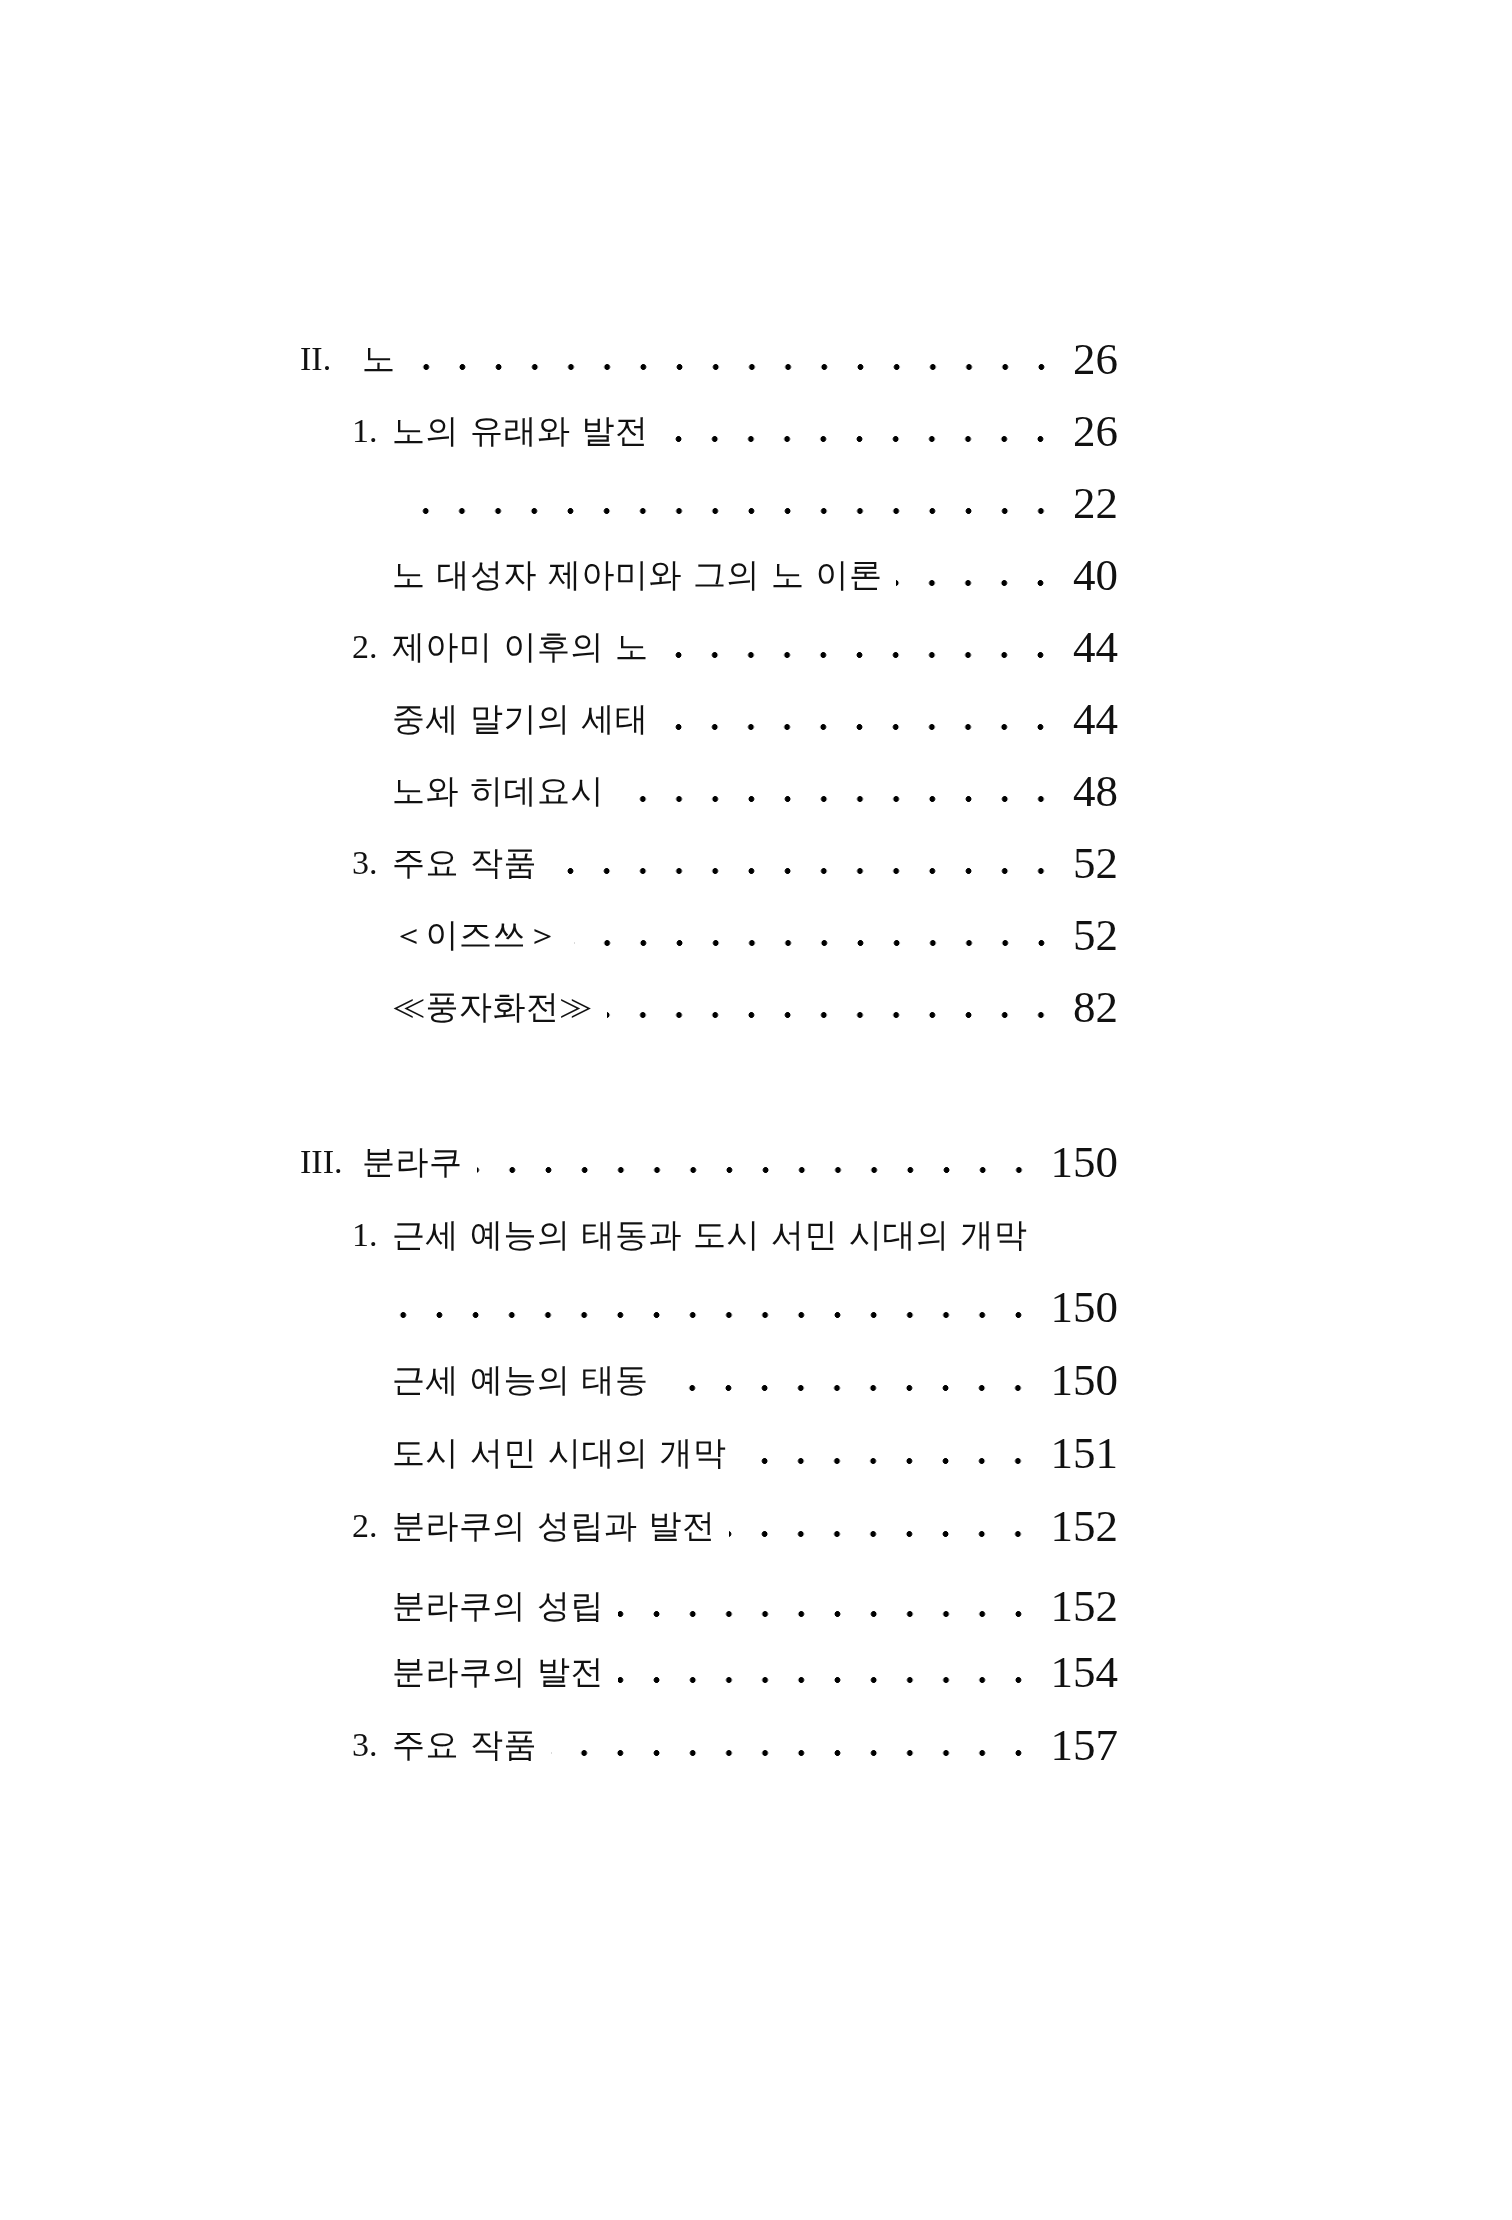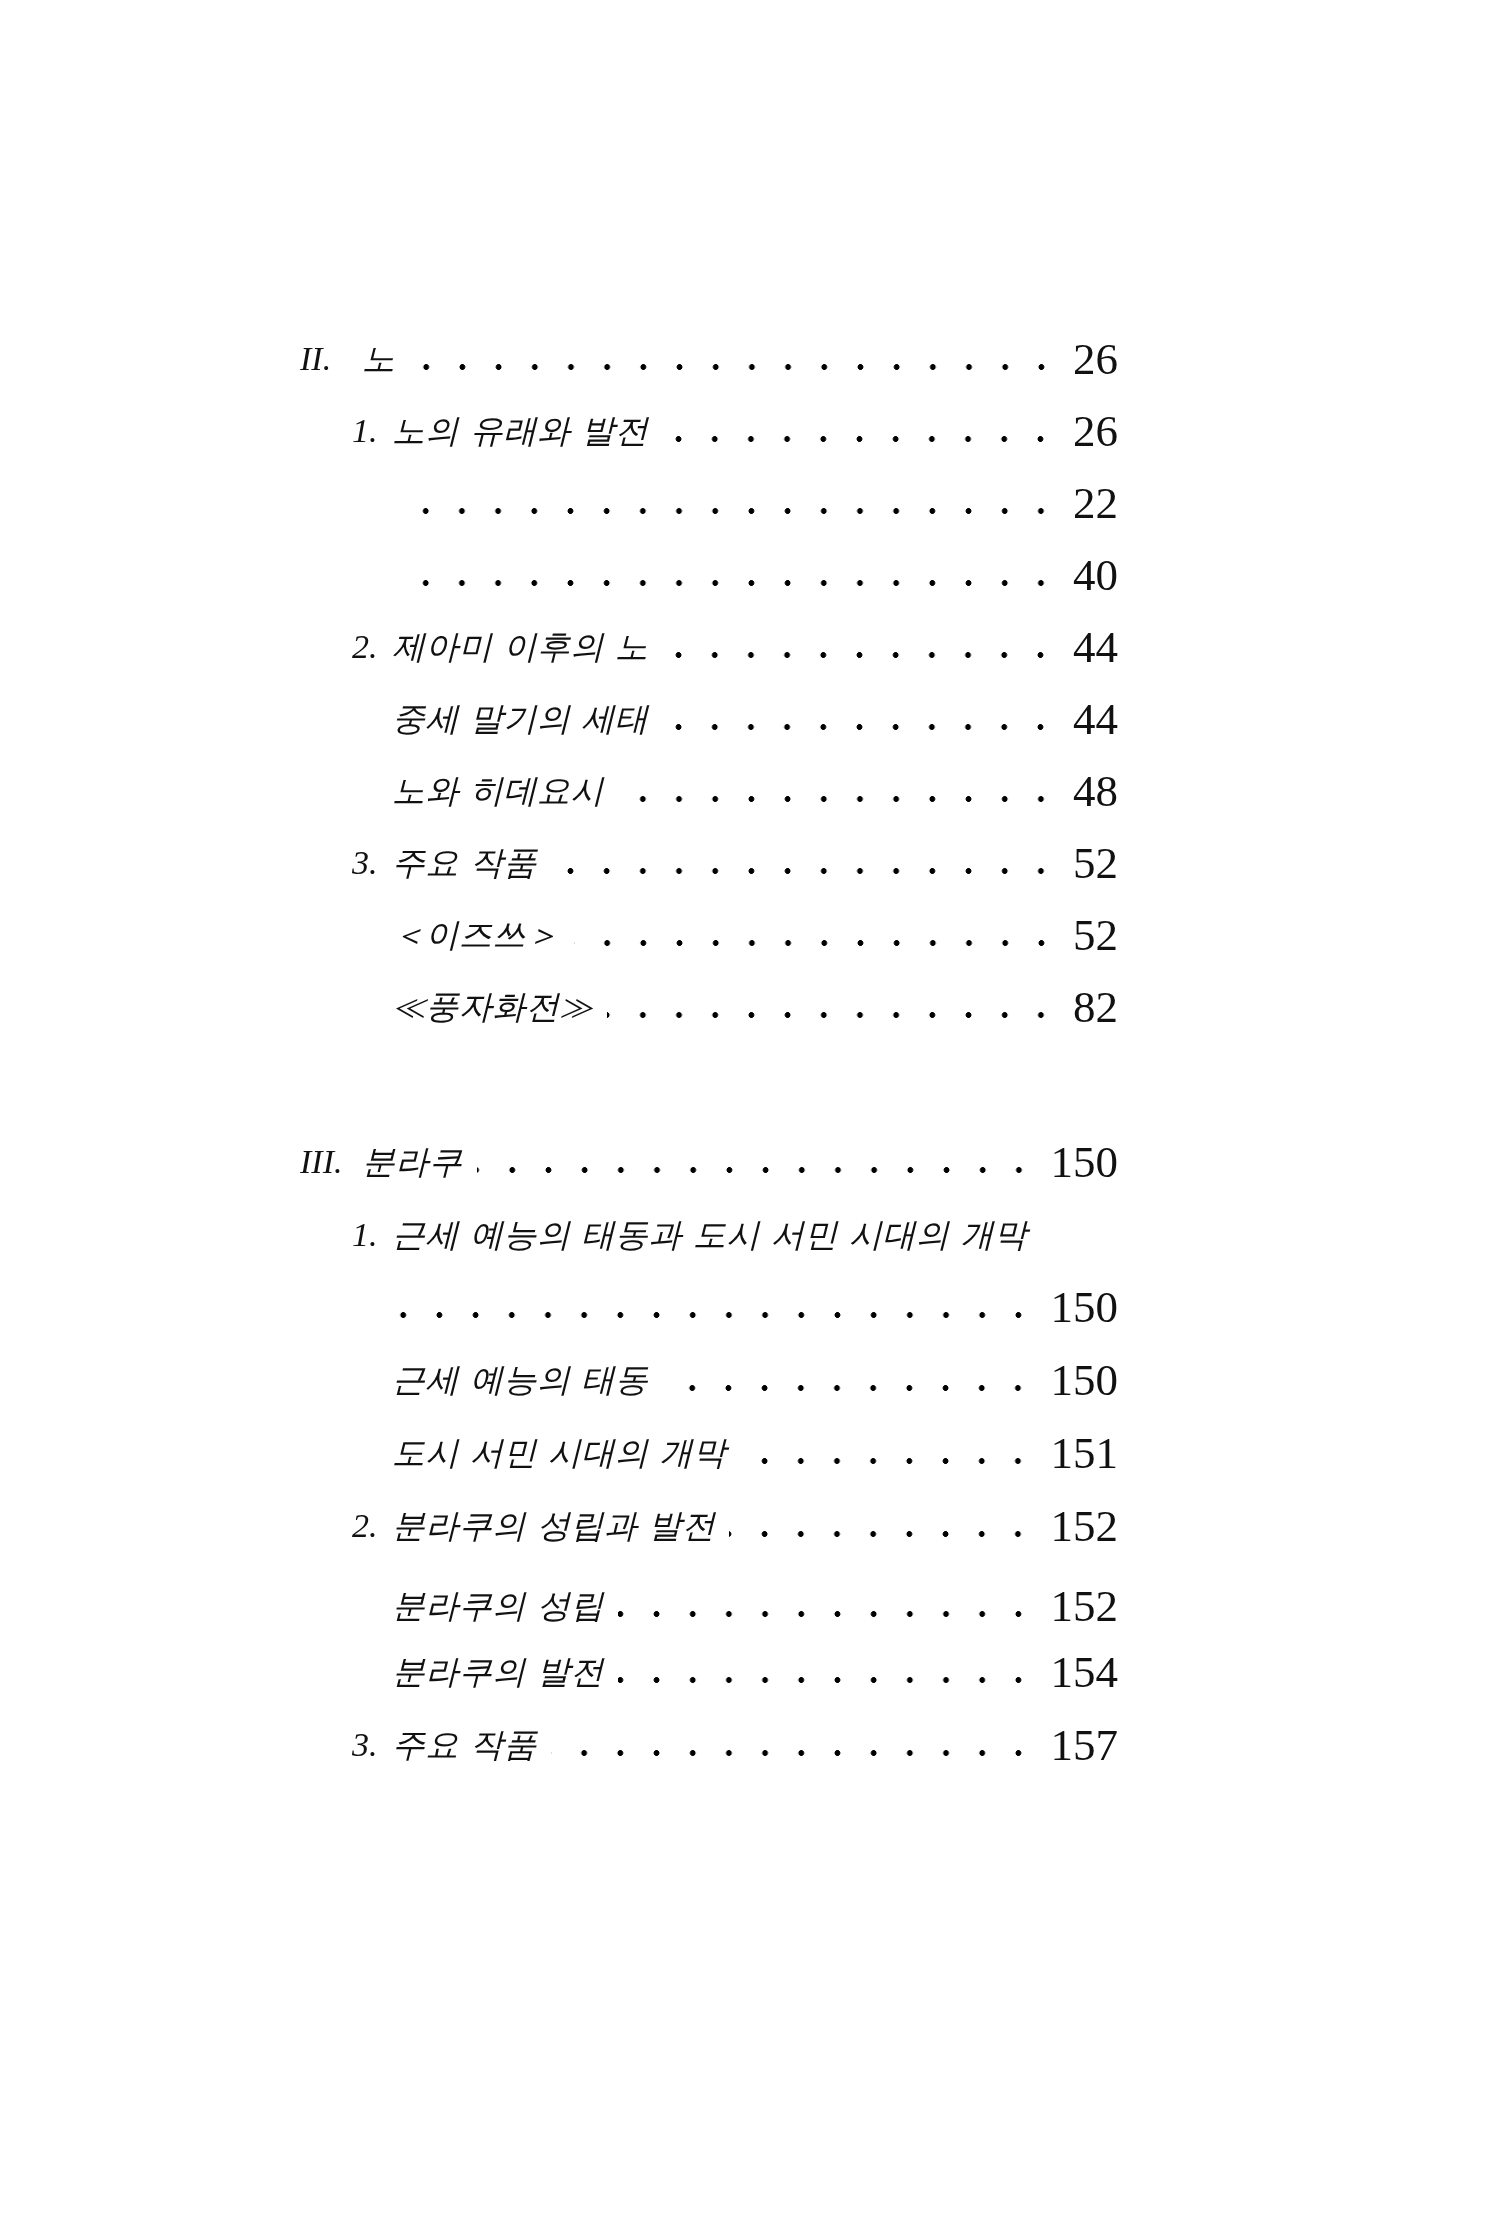--- a/index.html
+++ b/index.html
@@ -29,21 +29,20 @@
     display: flex;
     align-items: flex-end;
     font-size: 33px;
     line-height: 40px;
     letter-spacing: 0.5px;
   }
   .row .label {
     display: flex;
     align-items: center;
     white-space: nowrap;
-    font-style: italic;
   }
   .row .num {
     display: inline-block;
     font-family: "Liberation Serif", "DejaVu Serif", serif;
     font-size: 34px;
     letter-spacing: 0;
   }
   .row .title {
     display: inline-block;
   }
@@ -94,20 +93,23 @@
     <span class="leader"></span>
     <span class="page">26</span>
   </div>
 
   <div class="row lvl2" style="top:473px">
     <span class="leader"></span>
     <span class="page">22</span>
   </div>
 
   <div class="row lvl2" style="top:545px">
+    <span class="label">
+      <span class="title">노 대성자 제아미와 그의 노 이론</span>
+    </span>
     <span class="leader"></span>
     <span class="page">40</span>
   </div>
 
   <div class="row lvl1" style="top:617px">
     <span class="label">
       <span class="num">2.</span>
       <span class="title">제아미 이후의 노</span>
     </span>
     <span class="leader"></span>

